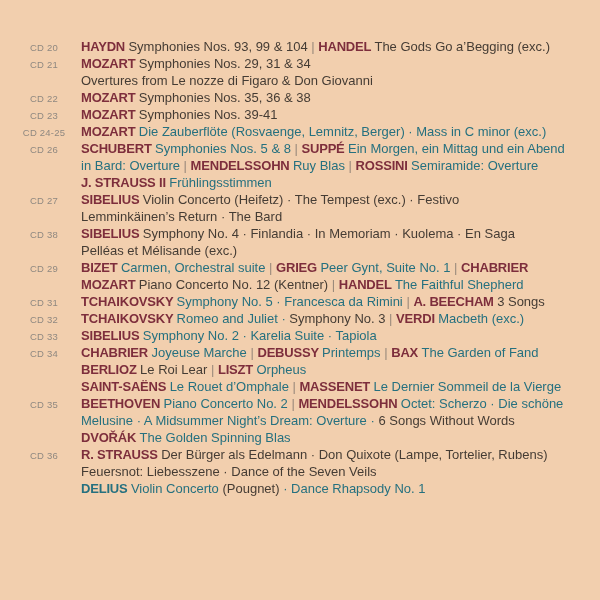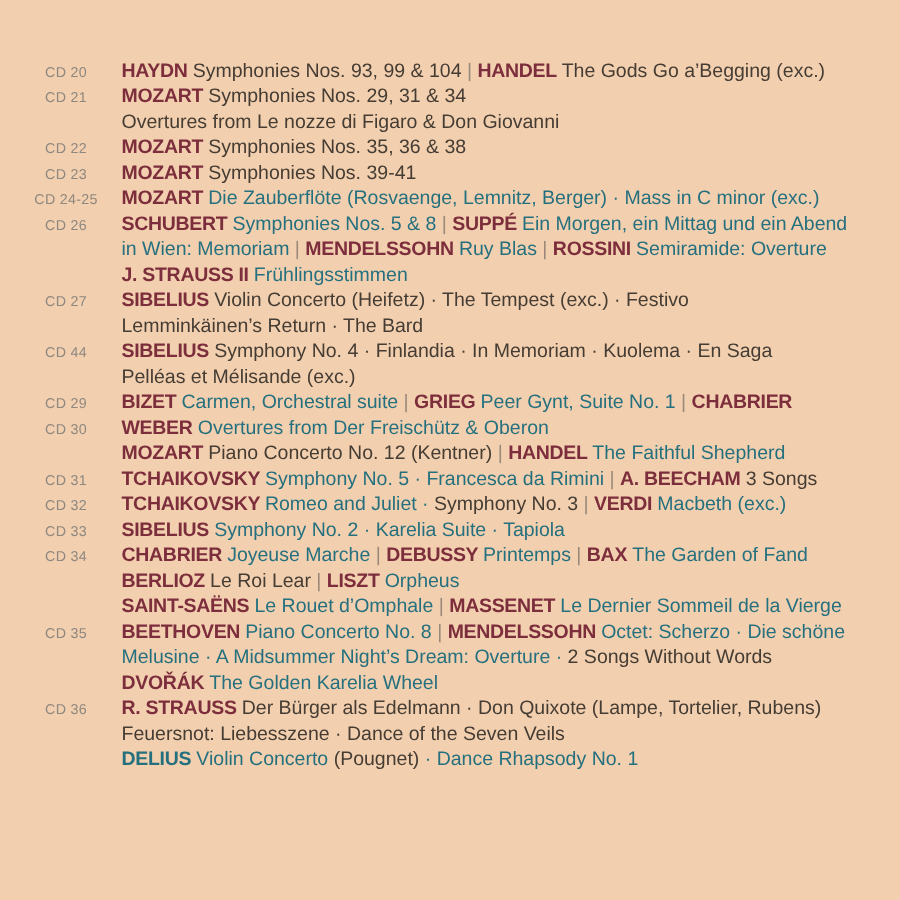--- a/index.html
+++ b/index.html
@@ -68,49 +68,45 @@
       <div class="row">
         <span class="cd">CD 24-25</span>
         <span class="line"><span class="seg composer">MOZART </span><span class="seg work-teal">Die Zauberflöte (Rosvaenge, Lemnitz, Berger) · Mass in C minor (exc.)</span></span>
       </div>
       <div class="row">
         <span class="cd">CD 26</span>
         <span class="line"><span class="seg composer">SCHUBERT </span><span class="seg work-teal">Symphonies Nos. 5 &amp; 8</span><span class="seg sep"> | </span><span class="seg composer">SUPPÉ </span><span class="seg work-teal">Ein Morgen, ein Mittag und ein Abend</span></span>
       </div>
       <div class="row">
         <span class="cd"></span>
-        <span class="line"><span class="seg work-teal">in Wien: Memoriam</span><span class="seg sep"> | </span><span class="seg composer">MENDELSSOHN </span><span class="seg work-teal">Ruy Blas</span><span class="seg sep"> | </span><span class="seg composer">ROSSINI </span><span class="seg work-teal">Semiramide: Overture</span></span>
+        <span class="line"><span class="seg work-teal">in Bard: Overture</span><span class="seg sep"> | </span><span class="seg composer">MENDELSSOHN </span><span class="seg work-teal">Ruy Blas</span><span class="seg sep"> | </span><span class="seg composer">ROSSINI </span><span class="seg work-teal">Semiramide: Overture</span></span>
       </div>
       <div class="row">
         <span class="cd"></span>
         <span class="line"><span class="seg composer">J. STRAUSS II </span><span class="seg work-teal">Frühlingsstimmen</span></span>
       </div>
       <div class="row">
         <span class="cd">CD 27</span>
         <span class="line"><span class="seg composer">SIBELIUS </span><span class="seg work-dark">Violin Concerto (Heifetz) · The Tempest (exc.) · Festivo</span></span>
       </div>
       <div class="row">
         <span class="cd"></span>
         <span class="line"><span class="seg work-dark">Lemminkäinen’s Return · The Bard</span></span>
       </div>
       <div class="row">
-        <span class="cd">CD 44</span>
+        <span class="cd">CD 38</span>
         <span class="line"><span class="seg composer">SIBELIUS </span><span class="seg work-dark">Symphony No. 4 · Finlandia · In Memoriam · Kuolema · En Saga</span></span>
       </div>
       <div class="row">
         <span class="cd"></span>
         <span class="line"><span class="seg work-dark">Pelléas et Mélisande (exc.)</span></span>
       </div>
       <div class="row">
         <span class="cd">CD 29</span>
         <span class="line"><span class="seg composer">BIZET </span><span class="seg work-teal">Carmen, Orchestral suite</span><span class="seg sep"> | </span><span class="seg composer">GRIEG </span><span class="seg work-teal">Peer Gynt, Suite No. 1</span><span class="seg sep"> | </span><span class="seg composer">CHABRIER</span></span>
-      </div>
-      <div class="row">
-        <span class="cd">CD 30</span>
-        <span class="line"><span class="seg composer">WEBER </span><span class="seg work-teal">Overtures from Der Freischütz &amp; Oberon</span></span>
       </div>
       <div class="row">
         <span class="cd"></span>
         <span class="line"><span class="seg composer">MOZART </span><span class="seg work-dark">Piano Concerto No. 12 (Kentner)</span><span class="seg sep"> | </span><span class="seg composer">HANDEL </span><span class="seg work-teal">The Faithful Shepherd</span></span>
       </div>
       <div class="row">
         <span class="cd">CD 31</span>
         <span class="line"><span class="seg composer">TCHAIKOVSKY </span><span class="seg work-teal">Symphony No. 5 · Francesca da Rimini</span><span class="seg sep"> | </span><span class="seg composer">A. BEECHAM </span><span class="seg work-dark">3 Songs</span></span>
       </div>
       <div class="row">
@@ -128,29 +124,29 @@
       <div class="row">
         <span class="cd"></span>
         <span class="line"><span class="seg composer">BERLIOZ </span><span class="seg work-dark">Le Roi Lear</span><span class="seg sep"> | </span><span class="seg composer">LISZT </span><span class="seg work-teal">Orpheus</span></span>
       </div>
       <div class="row">
         <span class="cd"></span>
         <span class="line"><span class="seg composer">SAINT-SAËNS </span><span class="seg work-teal">Le Rouet d’Omphale</span><span class="seg sep"> | </span><span class="seg composer">MASSENET </span><span class="seg work-teal">Le Dernier Sommeil de la Vierge</span></span>
       </div>
       <div class="row">
         <span class="cd">CD 35</span>
-        <span class="line"><span class="seg composer">BEETHOVEN </span><span class="seg work-teal">Piano Concerto No. 8</span><span class="seg sep"> | </span><span class="seg composer">MENDELSSOHN </span><span class="seg work-teal">Octet: Scherzo · Die schöne</span></span>
+        <span class="line"><span class="seg composer">BEETHOVEN </span><span class="seg work-teal">Piano Concerto No. 2</span><span class="seg sep"> | </span><span class="seg composer">MENDELSSOHN </span><span class="seg work-teal">Octet: Scherzo · Die schöne</span></span>
       </div>
       <div class="row">
         <span class="cd"></span>
-        <span class="line"><span class="seg work-teal">Melusine · A Midsummer Night’s Dream: Overture · </span><span class="seg work-dark">2 Songs Without Words</span></span>
+        <span class="line"><span class="seg work-teal">Melusine · A Midsummer Night’s Dream: Overture · </span><span class="seg work-dark">6 Songs Without Words</span></span>
       </div>
       <div class="row">
         <span class="cd"></span>
-        <span class="line"><span class="seg composer">DVOŘÁK </span><span class="seg work-teal">The Golden Karelia Wheel</span></span>
+        <span class="line"><span class="seg composer">DVOŘÁK </span><span class="seg work-teal">The Golden Spinning Blas</span></span>
       </div>
       <div class="row">
         <span class="cd">CD 36</span>
         <span class="line"><span class="seg composer">R. STRAUSS </span><span class="seg work-dark">Der Bürger als Edelmann · Don Quixote (Lampe, Tortelier, Rubens)</span></span>
       </div>
       <div class="row">
         <span class="cd"></span>
         <span class="line"><span class="seg work-dark">Feuersnot: Liebesszene · Dance of the Seven Veils</span></span>
       </div>
       <div class="row">

